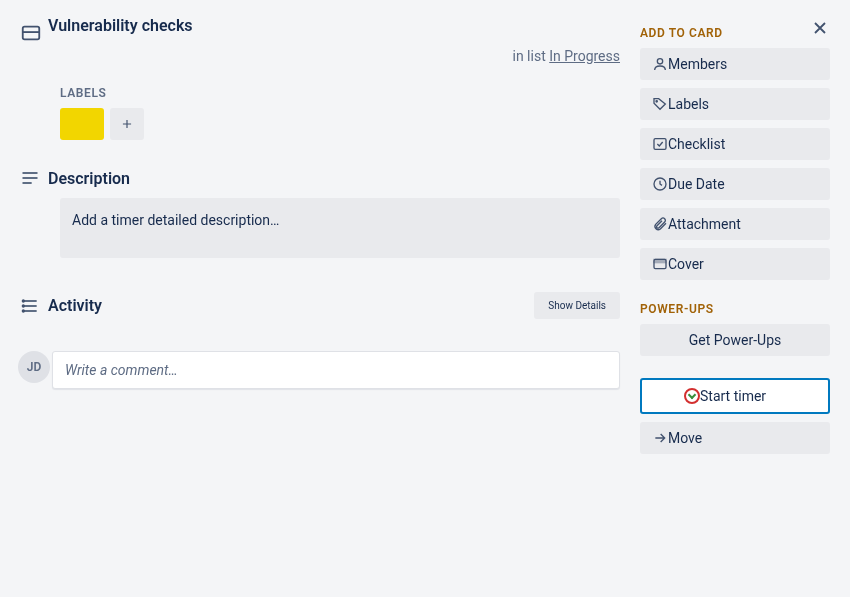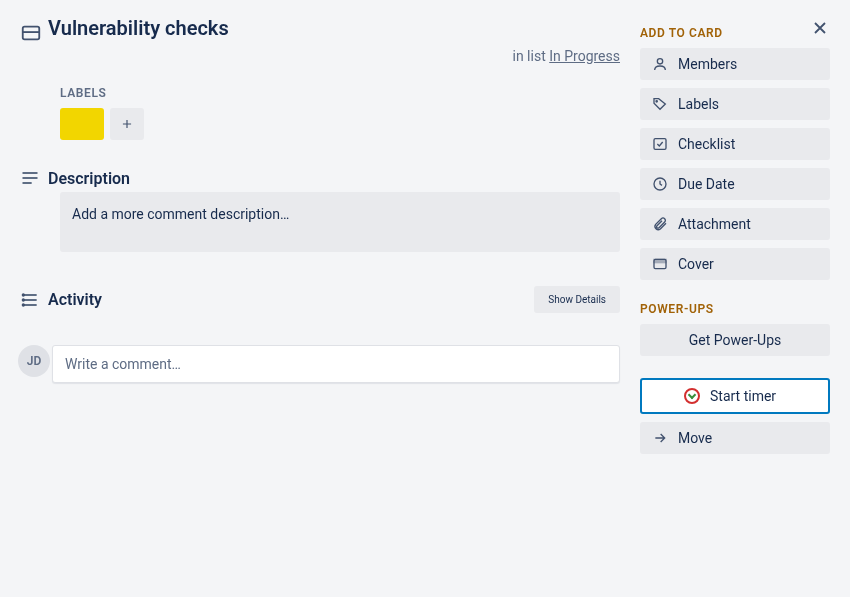--- a/index.html
+++ b/index.html
@@ -3,39 +3,39 @@
 <meta charset="utf-8">
 <style>
   * { box-sizing: border-box; margin: 0; padding: 0; font-family: -apple-system, BlinkMacSystemFont, 'Segoe UI', Roboto, sans-serif; }
   body { background: #f4f5f7; width: 850px; height: 597px; position: relative; color: #172b4d; }
   .card-detail { display: flex; padding: 16px 20px 0 20px; }
   .main-col { flex: 1; padding-right: 20px; }
   .side-col { width: 190px; padding-top: 10px; }
   .close-btn { position: absolute; top: 18px; right: 20px; cursor: pointer; color: #42526e; }
   .title-row { display: flex; align-items: flex-start; margin-bottom: 4px; }
   .title-icon { width: 28px; color: #42526e; padding-top: 6px; }
-  .title-text { font-size: 20px; font-weight: 600; color: #172b4d; }
+  .title-text { font-size: 16px; font-weight: 600; color: #172b4d; }
   .subtitle { margin-left: 40px; font-size: 14px; color: #5e6c84; margin-bottom: 22px; text-align: right; }
   .subtitle a { color: #5e6c84; text-decoration: underline; }
   .labels-section { margin-left: 40px; margin-bottom: 28px; }
   .section-label { font-size: 12px; font-weight: 600; color: #5e6c84; letter-spacing: 0.6px; margin-bottom: 8px; }
   .labels-row { display: flex; gap: 6px; }
   .label-chip { width: 44px; height: 32px; border-radius: 3px; }
   .add-label { width: 34px; height: 32px; background: #e9eaed; border-radius: 3px; display: flex; align-items: center; justify-content: center; color: #42526e; font-size: 18px; cursor: pointer; }
-  .section-row { display: flex; align-items: center; margin-bottom: 4px; }
+  .section-row { display: flex; align-items: center; margin-bottom: 10px; }
   .section-icon { width: 28px; color: #42526e; display: flex; align-items: center; }
   .section-title { font-size: 16px; font-weight: 600; color: #172b4d; flex: 1; }
   .desc-box { margin-left: 40px; background: #e9eaed; border-radius: 3px; padding: 14px 12px 30px 12px; font-size: 14px; color: #172b4d; cursor: pointer; margin-bottom: 34px; }
   .activity-header { display: flex; align-items: center; margin-bottom: 32px; }
   .show-details { background: #e9eaed; border: none; border-radius: 3px; padding: 8px 14px; font-size: 10px; color: #172b4d; cursor: pointer; }
   .comment-row { display: flex; align-items: flex-start; gap: 2px; }
   .avatar { width: 32px; height: 32px; border-radius: 50%; background: #dfe1e6; display: flex; align-items: center; justify-content: center; font-size: 12px; font-weight: 600; color: #5e6c84; flex-shrink: 0; margin-left:-2px; }
-  .comment-input { flex: 1; background: #fff; border: 1px solid #dfe1e6; border-radius: 3px; padding: 10px 12px; font-size: 14px; color: #5e6c84; box-shadow: 0 1px 1px rgba(9,30,66,0.08); }
+  .comment-input { flex: 1; background: #fff; border: 1px solid #dfe1e6; border-radius: 3px; padding: 10px 12px; font-size: 14px; color: #5e6c84; box-shadow: 0 1px 1px rgba(9,30,66,0.08); font-style: italic; }
   .side-heading { font-size: 12px; font-weight: 600; color: #a16207; letter-spacing: 0.6px; margin-bottom: 8px; }
-  .side-btn { display: flex; align-items: flex-end; gap: 10px; background: #e9eaed; border: none; border-radius: 3px; padding: 8px 12px; font-size: 14px; color: #172b4d; width: 100%; text-align: left; cursor: pointer; margin-bottom: 8px; }
+  .side-btn { display: flex; align-items: flex-end; background: #e9eaed; border: none; border-radius: 3px; padding: 8px 12px; font-size: 14px; color: #172b4d; width: 100%; text-align: left; cursor: pointer; margin-bottom: 8px; }
   .side-btn.center { justify-content: center; }
   .side-btn.highlight { border: 2px solid #0079bf; background: #fff; padding-left: 42px; }
   .side-group { margin-bottom: 22px; }
   .ico { width: 16px; height: 16px; display: inline-flex; align-items: center; justify-content: center; color: #42526e; flex-shrink: 0; }
   svg { display: block; }
   .timer-icon { width: 16px; height: 16px; position: relative; }
   .timer-icon .ring { width:16px; height:16px; border-radius:50%; border:2px solid #d32f2f; position:absolute; }
   .timer-icon .tick { width:6px; height:6px; border-left:2px solid #388e3c; border-bottom:2px solid #388e3c; transform: rotate(-45deg); position:absolute; top:4px; left:5px; }
 </style>
 </head>
@@ -77,21 +77,21 @@
     <div class="section-row">
       <div class="section-icon">
         <svg width="20" height="20" viewBox="0 0 24 24" fill="none" stroke="currentColor" stroke-width="2">
             <line x1="3" y1="6" x2="21" y2="6"></line>
             <line x1="3" y1="12" x2="21" y2="12"></line>
             <line x1="3" y1="18" x2="14" y2="18"></line>
           </svg>
       </div>
       <div class="section-title">Description</div>
     </div>
-    <div class="desc-box">Add a more comment description…</div>
+    <div class="desc-box">Add a timer detailed description…</div>
 
     <div class="activity-header">
       <div class="section-icon">
         <svg width="20" height="20" viewBox="0 0 24 24" fill="none" stroke="currentColor" stroke-width="2">
             <line x1="4" y1="6" x2="20" y2="6"></line>
             <line x1="4" y1="12" x2="20" y2="12"></line>
             <line x1="4" y1="18" x2="20" y2="18"></line>
             <circle cx="4" cy="6" r="1" fill="currentColor"></circle>
             <circle cx="4" cy="12" r="1" fill="currentColor"></circle>
             <circle cx="4" cy="18" r="1" fill="currentColor"></circle>

